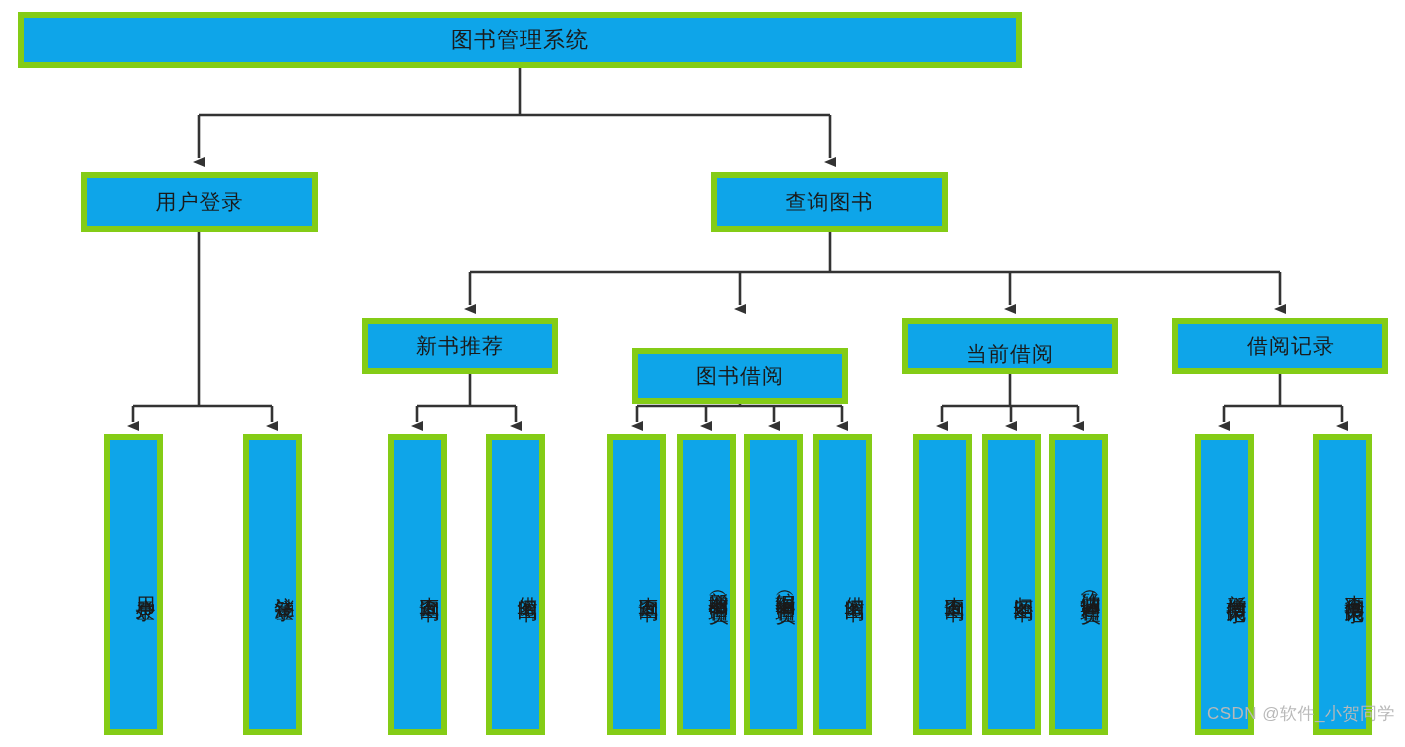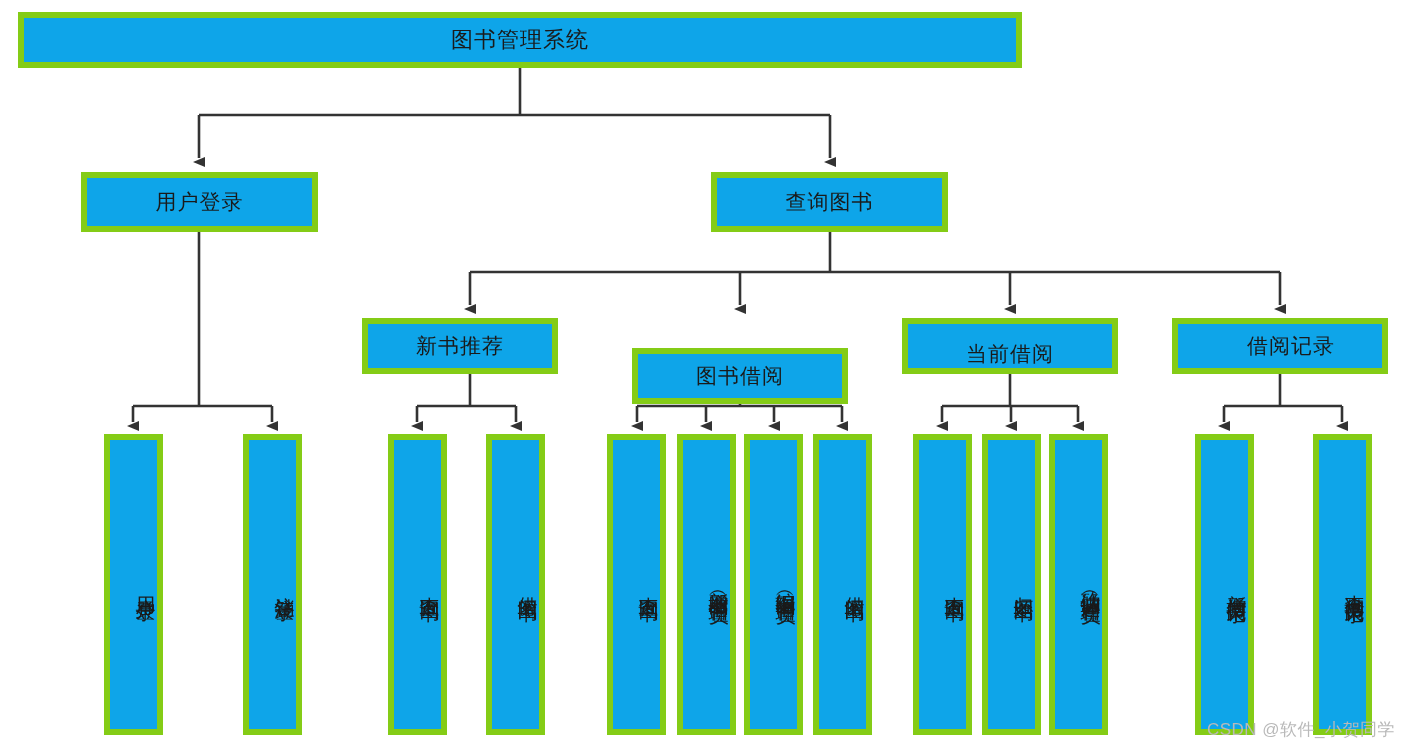--- a/index.html
+++ b/index.html
@@ -53,21 +53,21 @@
     position: absolute;
     left: 0;
     top: 0;
     width: 1405px;
     height: 747px;
     pointer-events: none;
   }
   .watermark {
     position: absolute;
     right: 10px;
-    bottom: 6px;
+    bottom: 22px;
     font-size: 17px;
     color: #b9b9b9;
     white-space: nowrap;
     letter-spacing: 0.5px;
   }
 </style>
 </head>
 <body>
 
 <div id="canvas">

